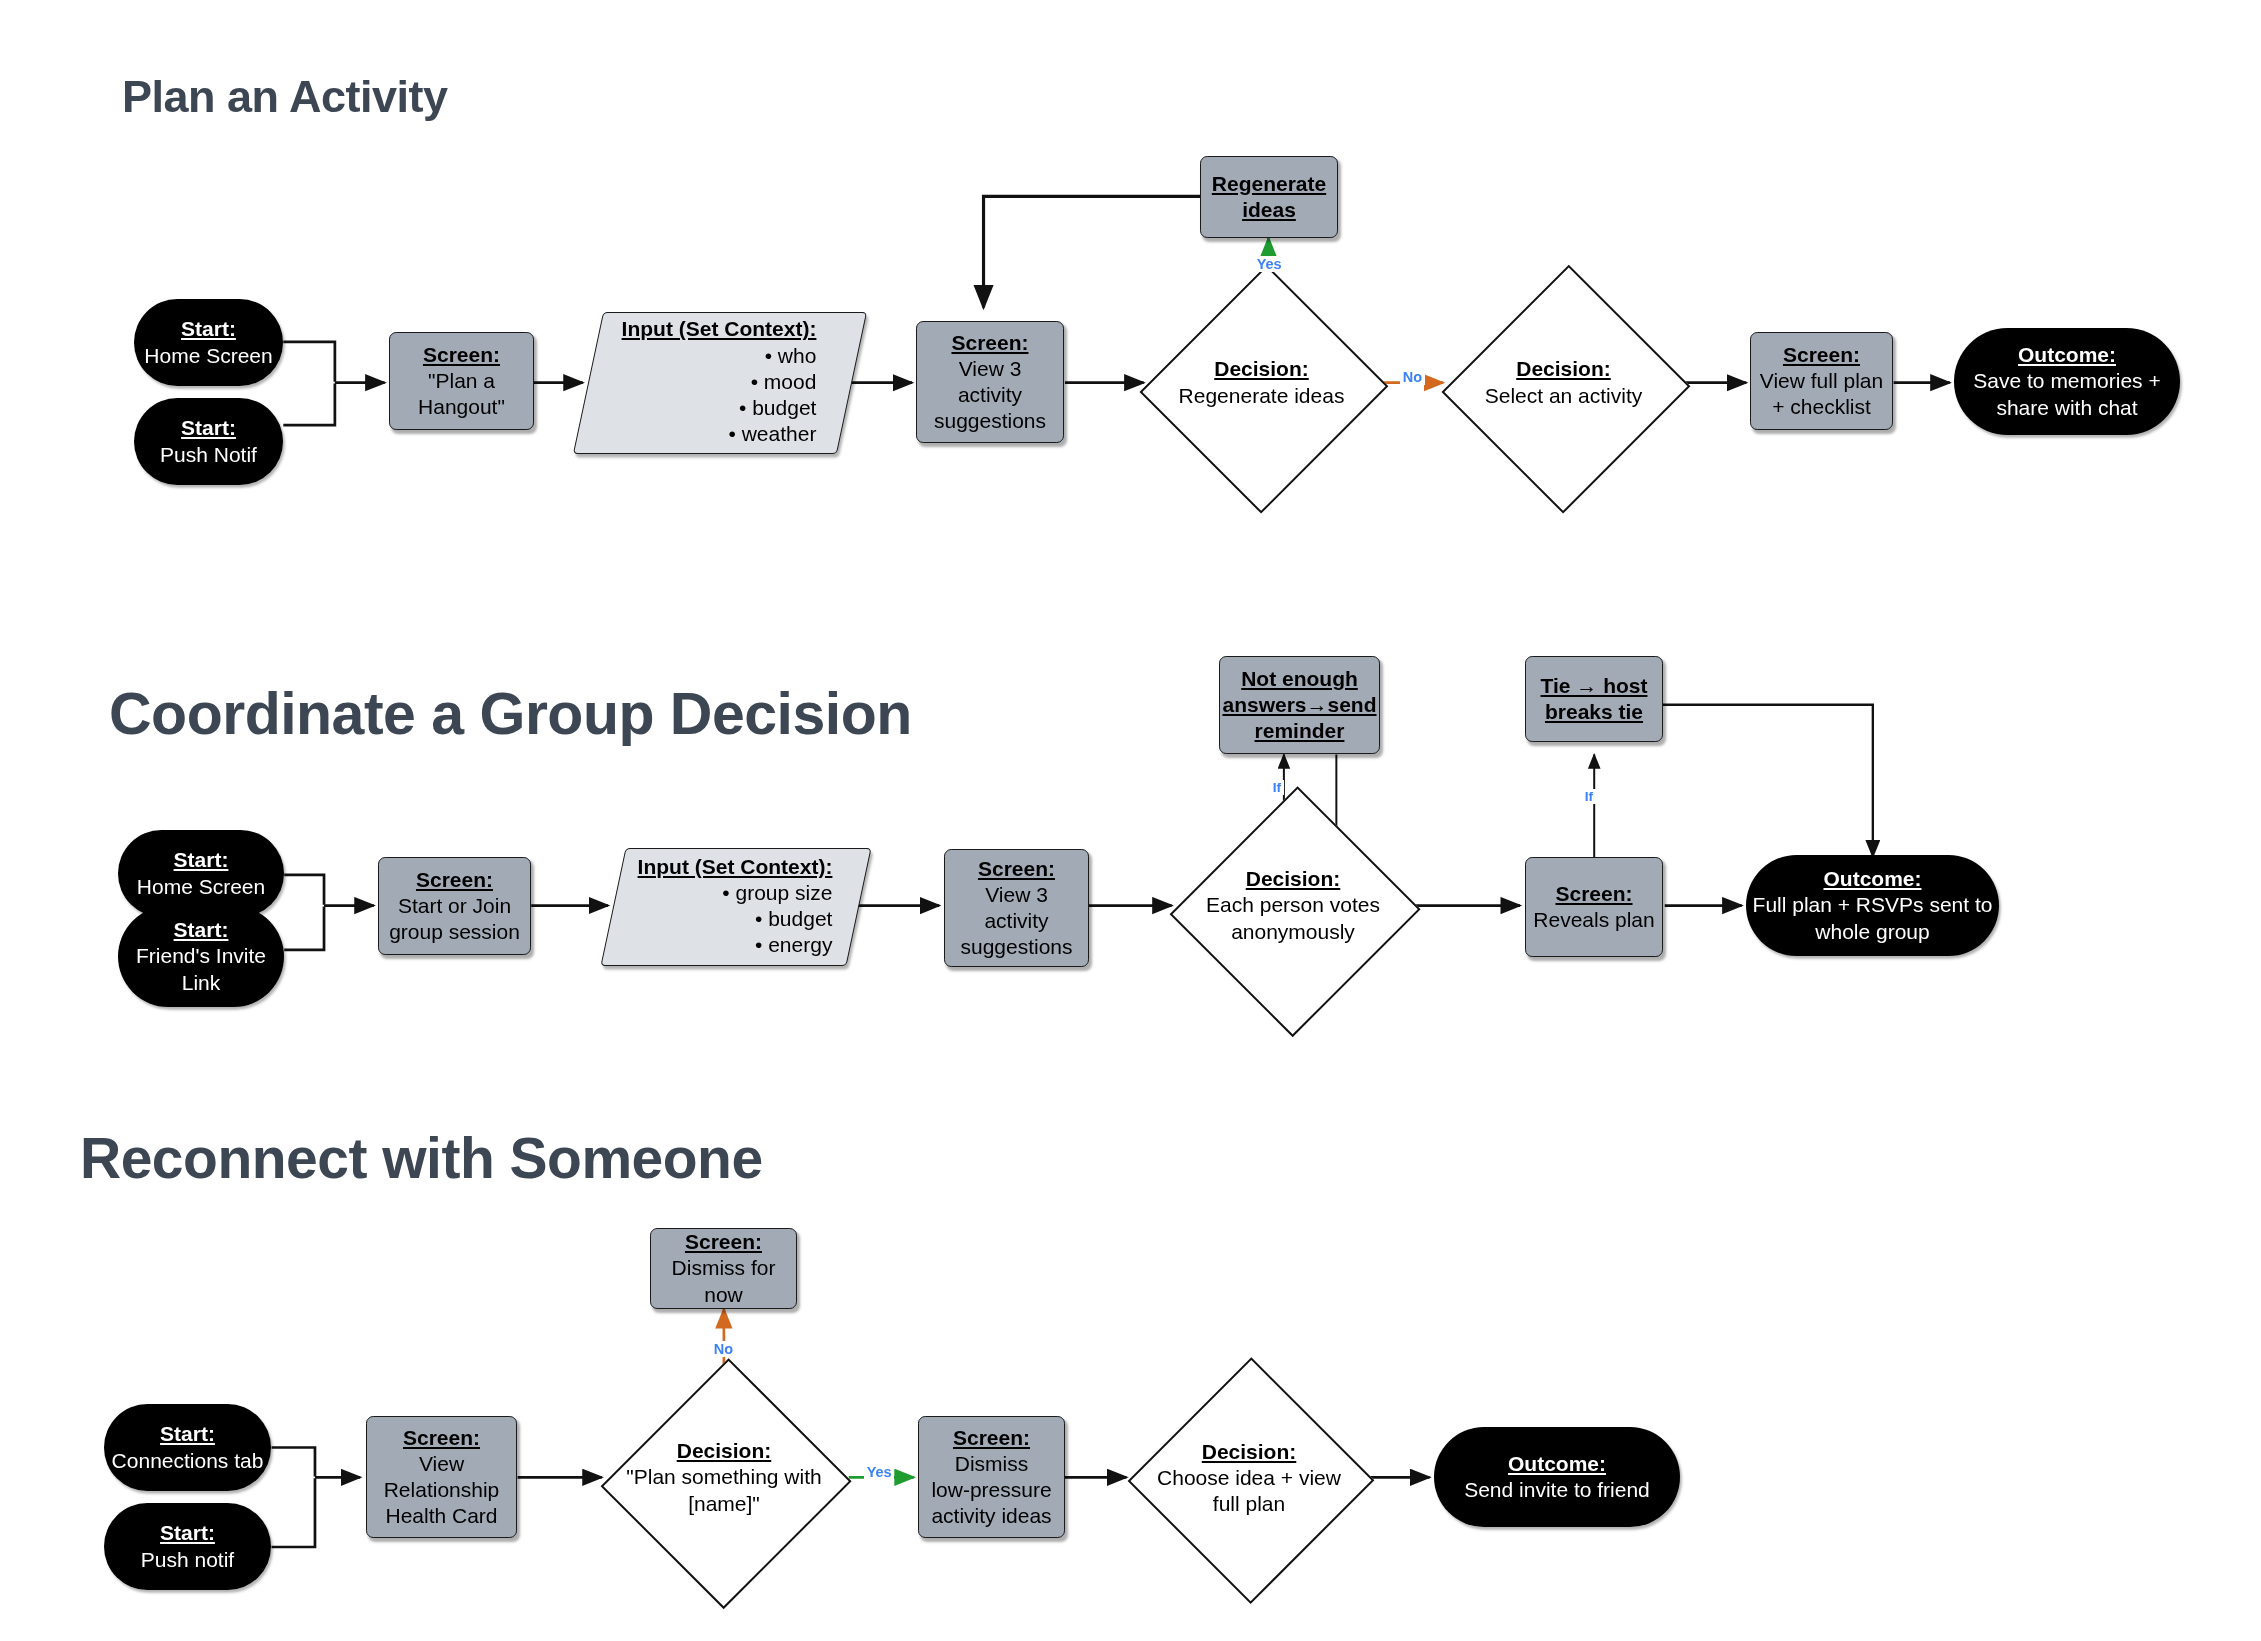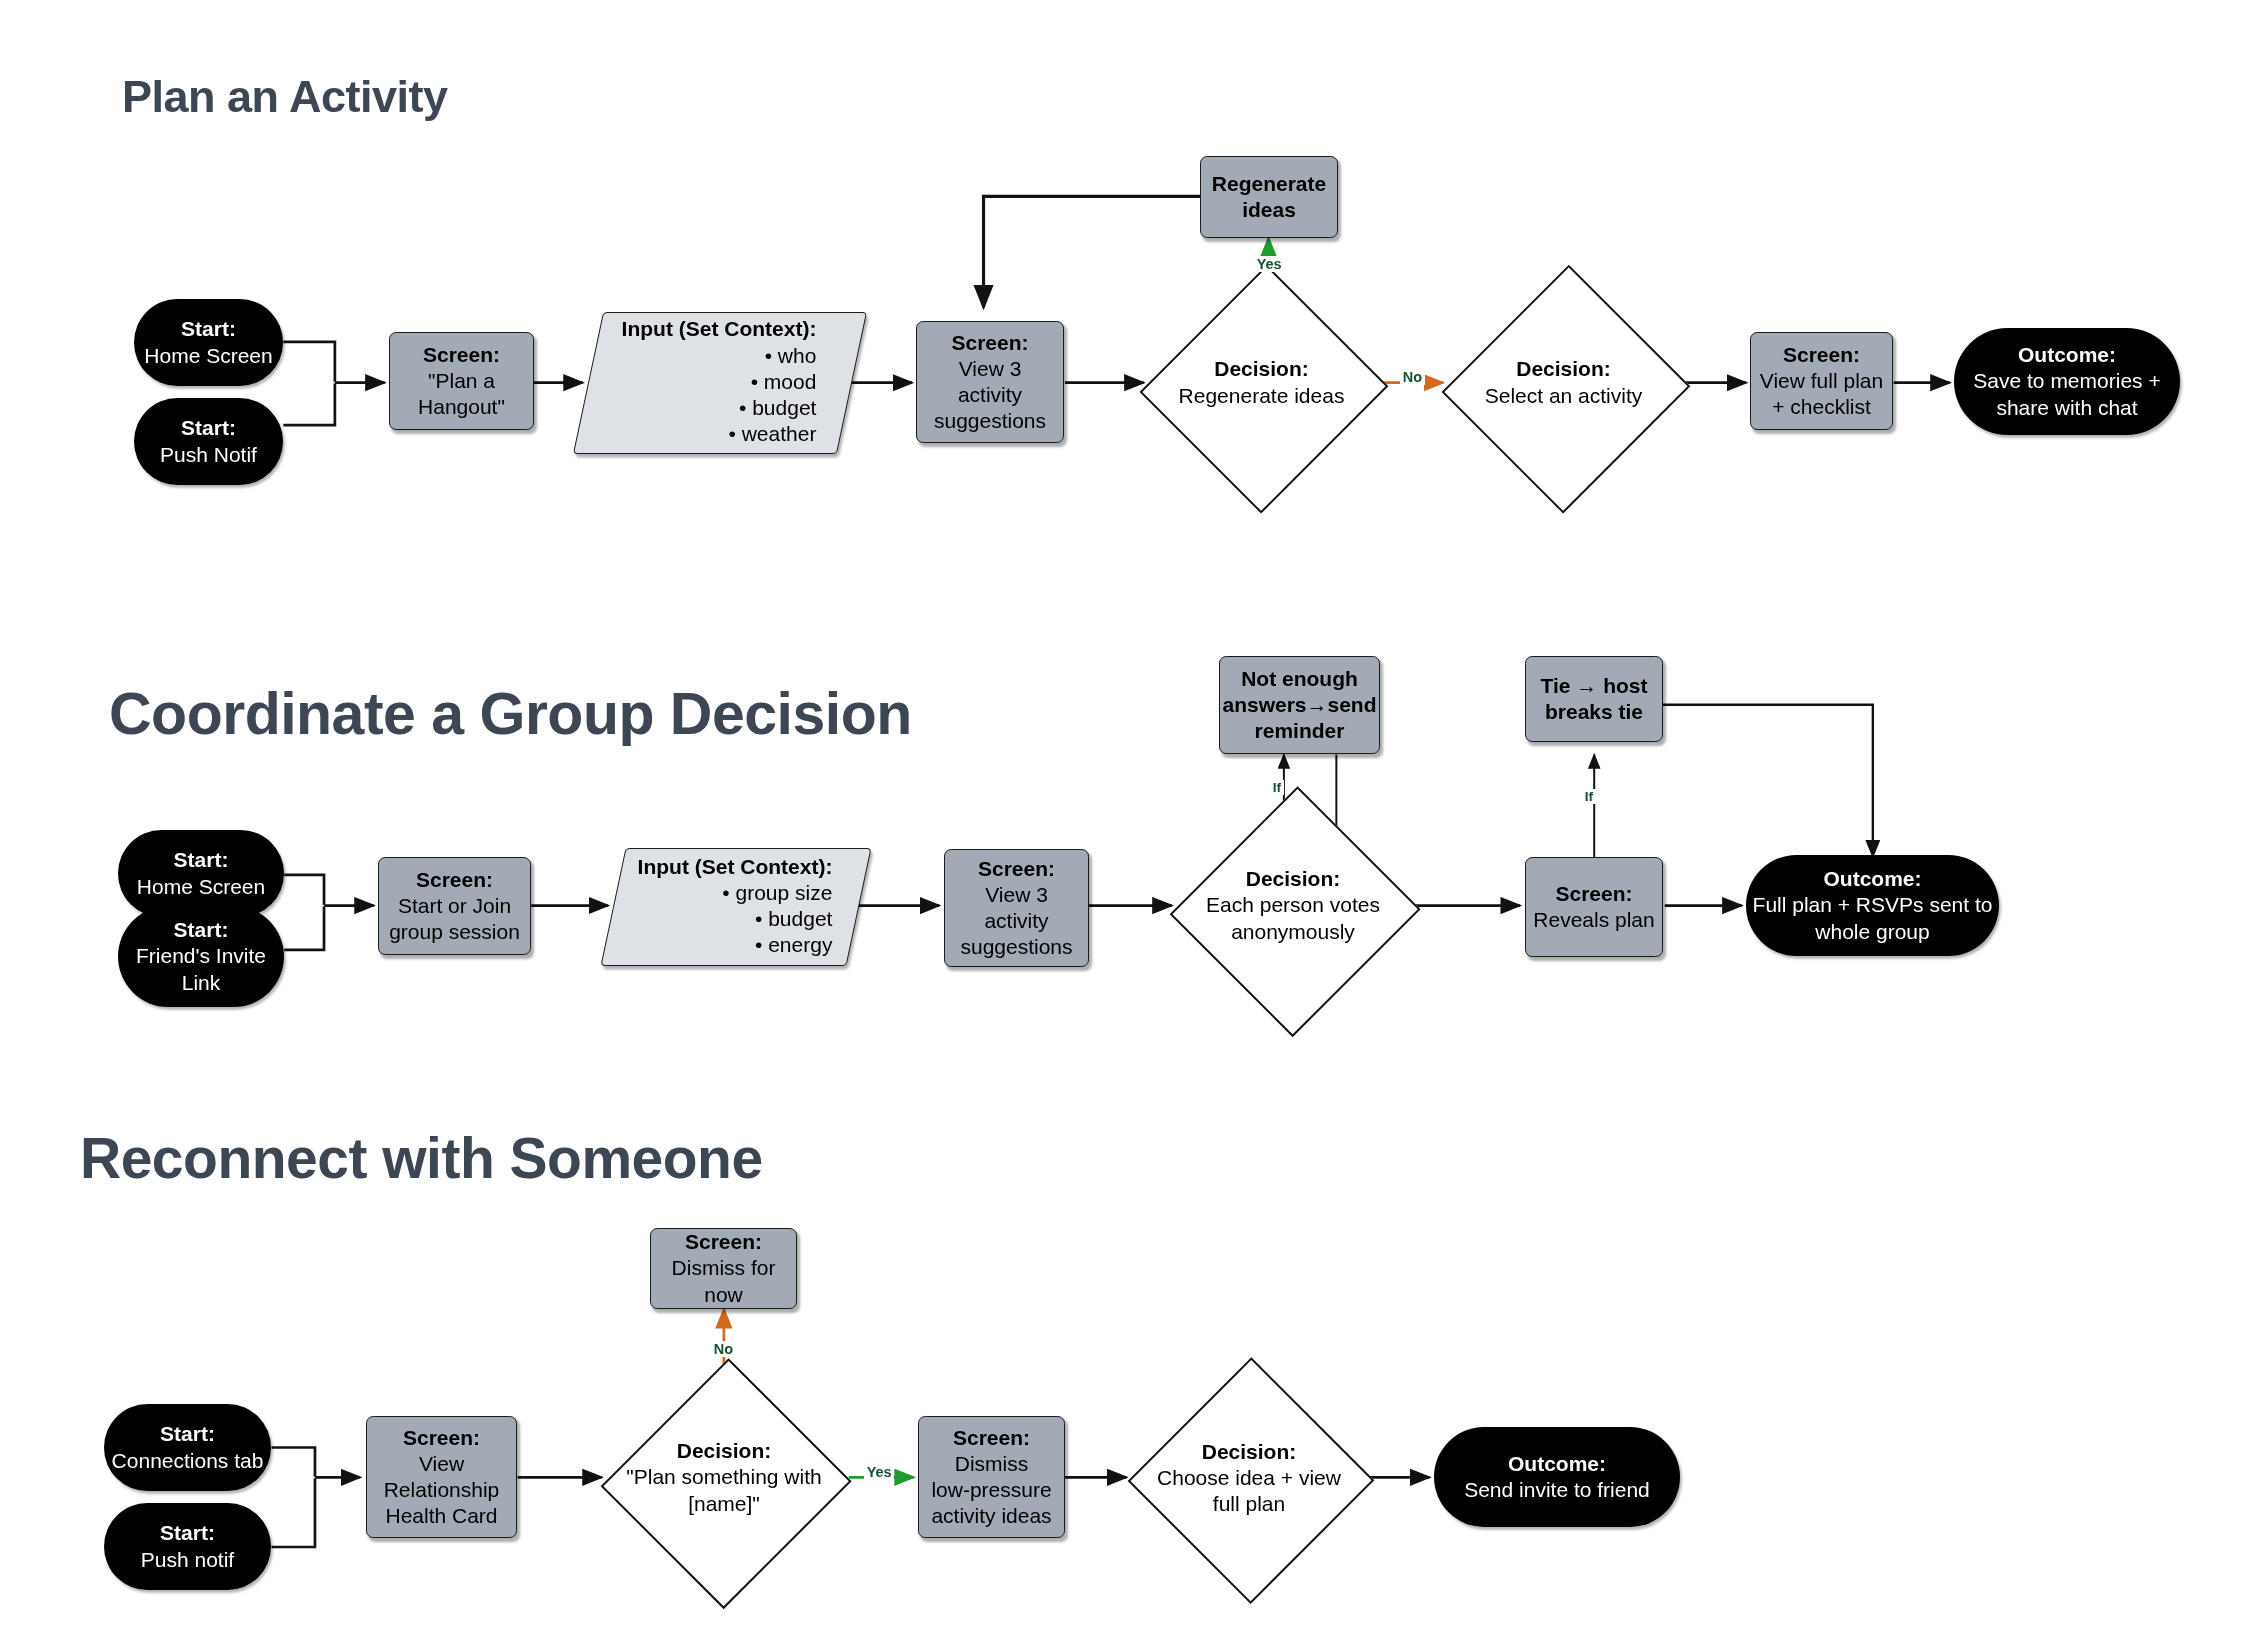--- a/index.html
+++ b/index.html
@@ -44,21 +44,21 @@
     box-sizing: border-box;
     display: flex;
     flex-direction: column;
     align-items: center;
     justify-content: center;
     text-align: center;
     line-height: 1.25;
     z-index: 5;
   }
   .node .nlabel { display: block; }
-  .node .nbold  { font-weight: bold; }
+  .node .nbold  { font-weight: bold; text-decoration: underline; }
 
   
   .node.terminator {
     background: #000000;
     color: #ffffff;
     border-radius: 904px;
     font-size: 21px;
     box-shadow: 1.8px 2.7px 2.7px rgba(0,0,0,0.30);
     text-align: right;
   }
@@ -127,21 +127,21 @@
     z-index: 1;
     white-space: nowrap;
   }
 
   
   .edge-label {
     position: absolute;
     font-family: "Liberation Sans", sans-serif;
     font-weight: bold;
     font-size: 14.5px;
-    color: #14532d;
+    color: #3b82f6;
     background: #ffffff;
     padding: 0 2.7px;
     z-index: 6;
     white-space: nowrap;
   }
 </style>
 </head>
 <body>
 
 <svg class="edges" viewBox="0 0 2500 1815" xmlns="http://www.w3.org/2000/svg">

